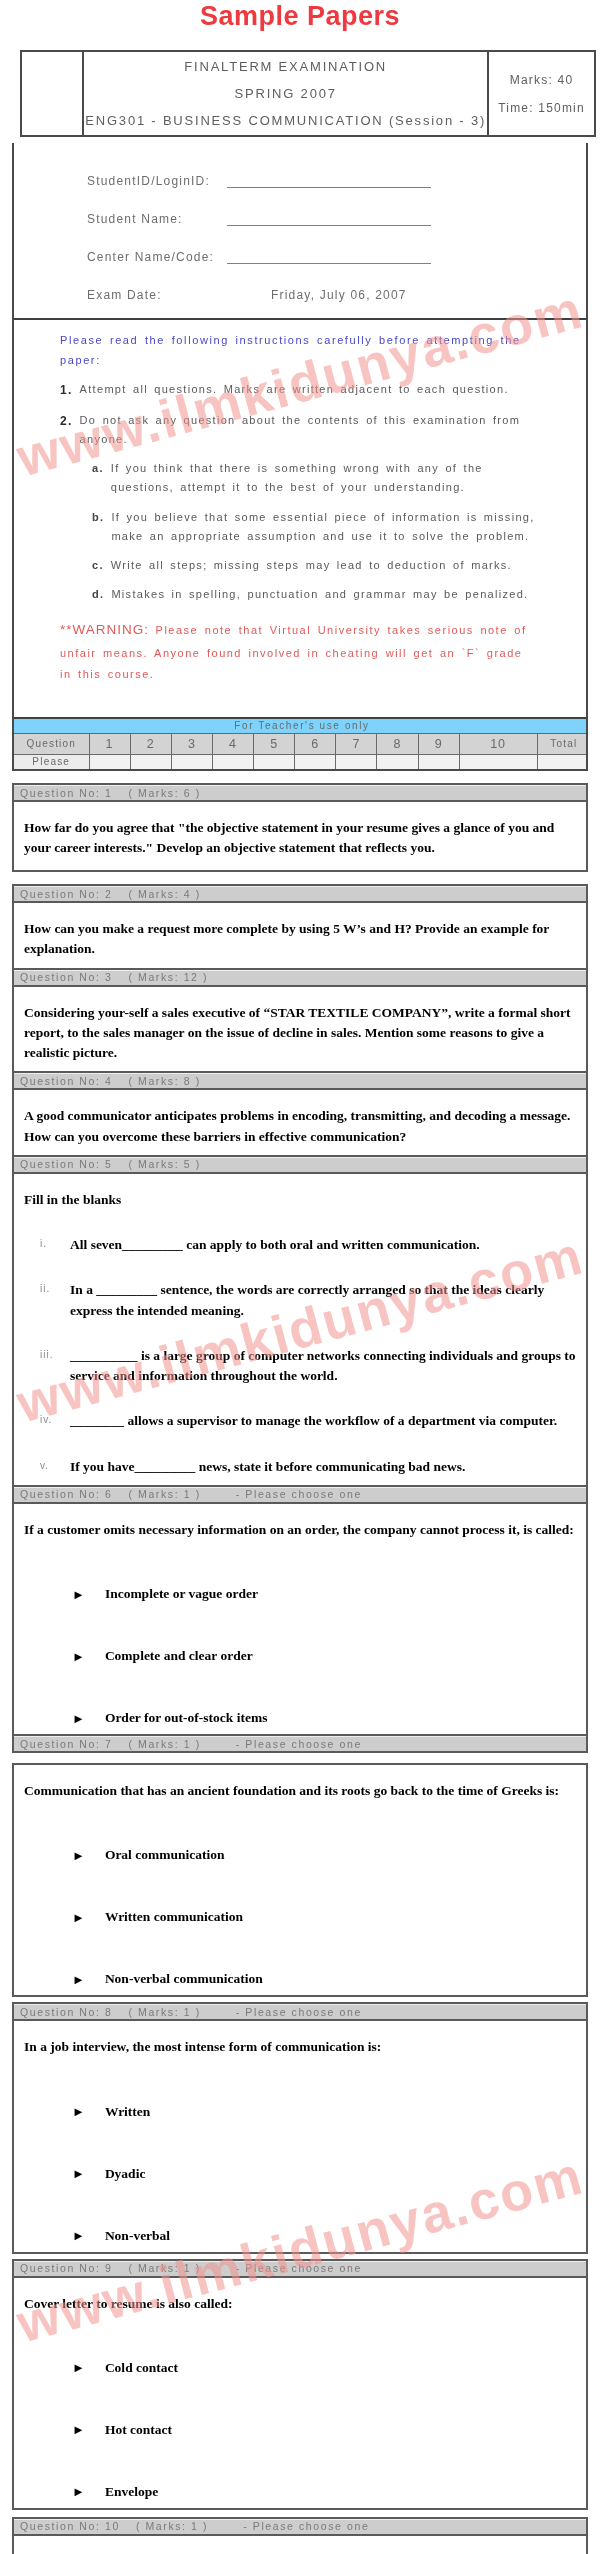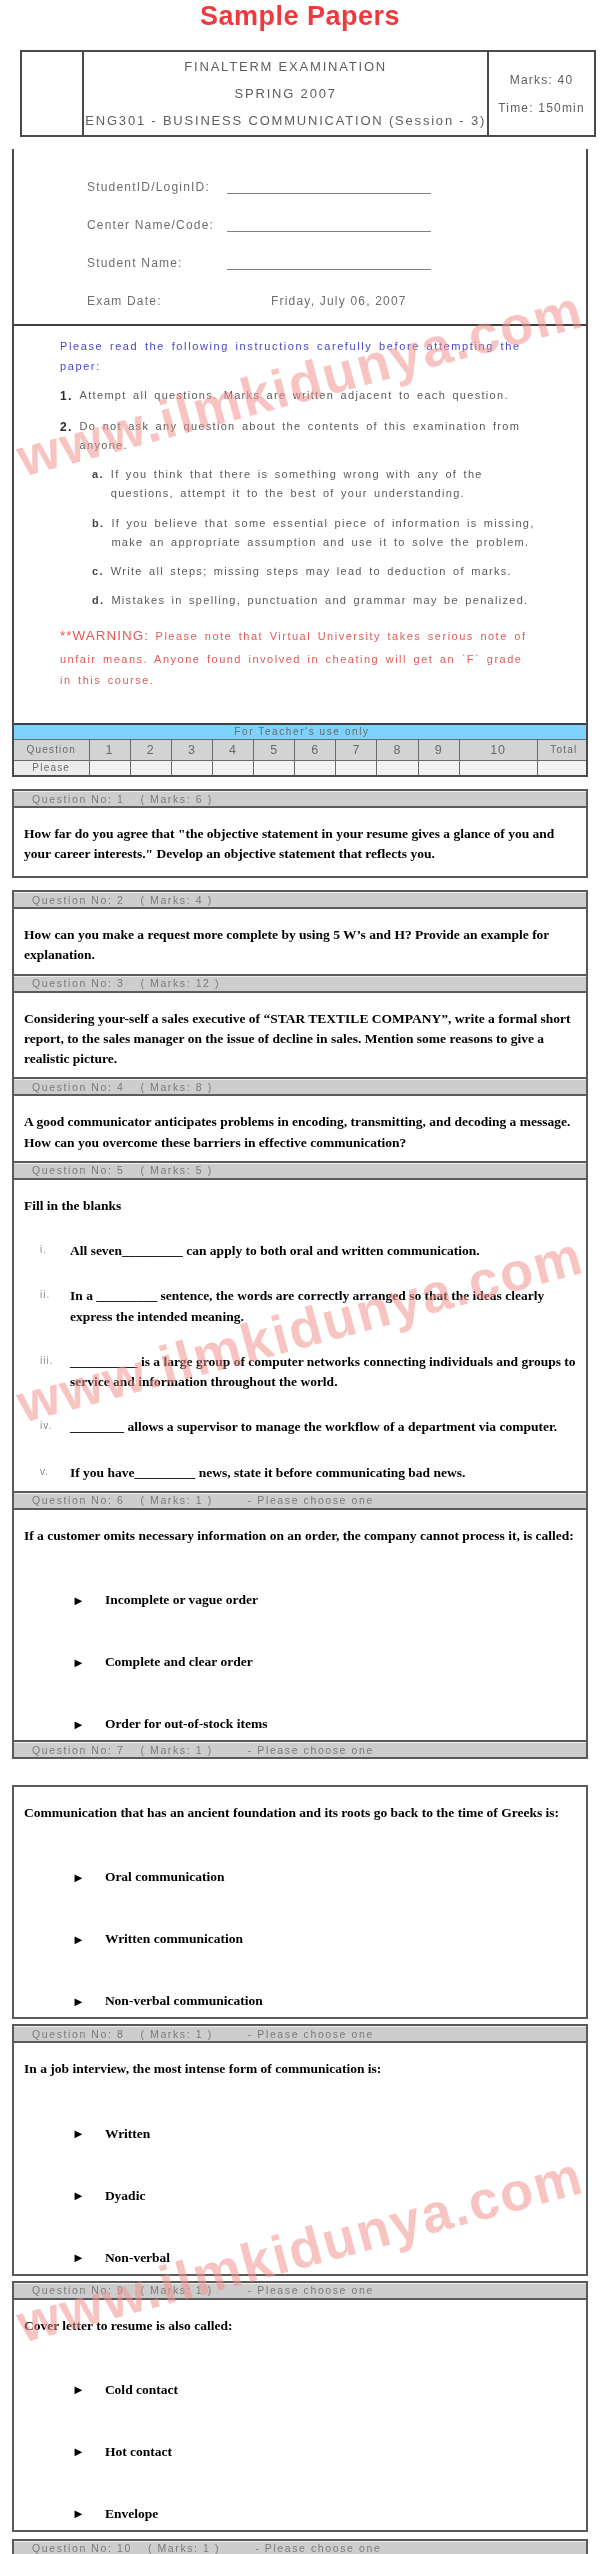--- a/index.html
+++ b/index.html
@@ -15,21 +15,21 @@
   .exam-header { width:576px; margin:0 20px; border-collapse:collapse; }
   .exam-header td { border:2px solid #4a4a4a; height:84px; vertical-align:middle; }
   .eh-left { width:82px; }
   .eh-right { width:126px; }
   .eh-center { text-align:center; }
   .eh-center div { font-size:13px; color:#5e5e5e; letter-spacing:1.8px; line-height:27px; white-space:nowrap; }
   .eh-right div { font-size:12px; color:#5e5e5e; letter-spacing:1.2px; text-align:center; }
   .eh-right div:first-child { margin-bottom:14px; }
 
   
-  .big-box { position:relative; margin:12px 12px; height:628px; border:2px solid #4a4a4a;
+  .big-box { position:relative; margin:6px 12px; height:628px; border:2px solid #4a4a4a;
              border-top:none; overflow:hidden; }
   .form-area { padding:23px 0 0 73px; }
   .form-row { display:flex; align-items:flex-end; height:22px; margin-bottom:16px; }
   .form-label { width:140px; font-size:12px; color:#6e6e6e; letter-spacing:1.2px; white-space:nowrap; }
   .form-fill { width:204px; border-bottom:1px solid #808080; height:16px; }
   .form-value { margin-left:44px; font-size:12px; color:#6e6e6e; letter-spacing:1.2px; }
   .divider { border-top:2px solid #3f3f3f; margin-top:13px; }
   .instructions { padding:10px 46px 0; }
   .intro { color:#4848c6; font-size:11px; letter-spacing:1.6px; word-spacing:2px;
            line-height:1.85; margin:0 0 9px; }
@@ -50,21 +50,21 @@
   .tt-title { background:#7dd3fc; font-size:10px; letter-spacing:1.6px; height:15px; }
   .tt-q { background:#d3d3d3; font-size:12.5px; letter-spacing:1px; height:21px; }
   .tt-label { background:#d3d3d3; font-size:10px; letter-spacing:1.2px; width:76px; }
   .tt-total { width:54px; }
   td.tt-marks { background:#ececec; height:16px; }
   .tt-empty { background:#f2f2f2; }
 
   
   .questions { margin:12px 12px 0; }
   .q-bar { height:19px; background:#cdcdcd; border:2px solid #5a5a5a; display:flex;
-           align-items:center; padding:0 18px; font-size:10.5px; color:#7a7a7a;
+           align-items:center; padding:0 6px; font-size:10.5px; color:#7a7a7a;
            letter-spacing:1.6px; box-shadow:inset 0 1px 0 rgba(255,255,255,.65); white-space:nowrap; }
   .q-marks { margin-left:16px; }
   .q-choose { margin-left:35px; }
   .q-content { border:2px solid #5a5a5a; border-top:none; padding:10px 10px 8px; background:#fff; }
   .q-text { margin:6px 0 0; font-family:"Liberation Serif", serif; font-weight:bold;
             font-size:13.5px; line-height:1.5; color:#000; }
   .q-option { display:flex; align-items:center; margin:46px 0 0 48px; }
   .q-option .tri { font-size:13px; margin-right:20px; color:#000; }
   .opt-label { font-family:"Liberation Serif", serif; font-weight:bold; font-size:13.5px; color:#000; }
   .q-blank-row { display:flex; margin:25px 0 0 16px; }
@@ -74,21 +74,21 @@
 
   .q-block[data-qnum="1"]  { margin-bottom:12px; }
   .q-block[data-qnum="1"]  .q-content { min-height:70px; }
   .q-block[data-qnum="2"]  .q-content { min-height:64px; }
   .q-block[data-qnum="3"]  .q-content { min-height:82px; }
   .q-block[data-qnum="4"]  .q-content { min-height:60px; }
   .q-block[data-qnum="5"]  .q-content { min-height:257px; }
   .q-block[data-qnum="6"]  .q-content { min-height:226px; }
   .q-block[data-qnum="3"], .q-block[data-qnum="4"], .q-block[data-qnum="5"],
   .q-block[data-qnum="6"], .q-block[data-qnum="7"] { margin-top:-2px; }
-  .q-block[data-qnum="7"]  .q-content { margin-top:26px; border-top:2px solid #5a5a5a; min-height:200px; }
+  .q-block[data-qnum="7"]  .q-content { margin-top:10px; border-top:2px solid #5a5a5a; min-height:200px; }
   .q-block[data-qnum="8"]  { margin-top:5px; }
   .q-block[data-qnum="8"]  .q-content { min-height:210px; }
   .q-block[data-qnum="9"]  { margin-top:5px; }
   .q-block[data-qnum="9"]  .q-content { min-height:215px; }
   .q-block[data-qnum="10"] { margin-top:7px; }
   .q-block[data-qnum="10"] .q-content { min-height:200px; }
 
   
   .wm { position:absolute; left:50%; transform:translateX(-50%) rotate(-15deg);
         font-size:54px; font-weight:bold; color:#f2948f; opacity:.55; letter-spacing:2px;
@@ -117,25 +117,25 @@
   </tbody>
 </table>
 
 <div class="big-box">
   <div class="form-area" id="form-area">
       <div class="form-row">
         <span class="form-label">StudentID/LoginID:</span>
         <span class="form-fill"></span>
       </div>
       <div class="form-row">
+        <span class="form-label">Student Name:</span>
+        <span class="form-fill"></span>
+      </div>
+      <div class="form-row">
         <span class="form-label">Center Name/Code:</span>
-        <span class="form-fill"></span>
-      </div>
-      <div class="form-row">
-        <span class="form-label">Student Name:</span>
         <span class="form-fill"></span>
       </div>
       <div class="form-row">
         <span class="form-label">Exam Date:</span>
         <span class="form-value">Friday, July 06, 2007</span>
       </div>
     </div>
   <div class="divider"></div>
   <div class="instructions">
     <p class="intro">Please read the following instructions carefully before attempting the paper:</p>

